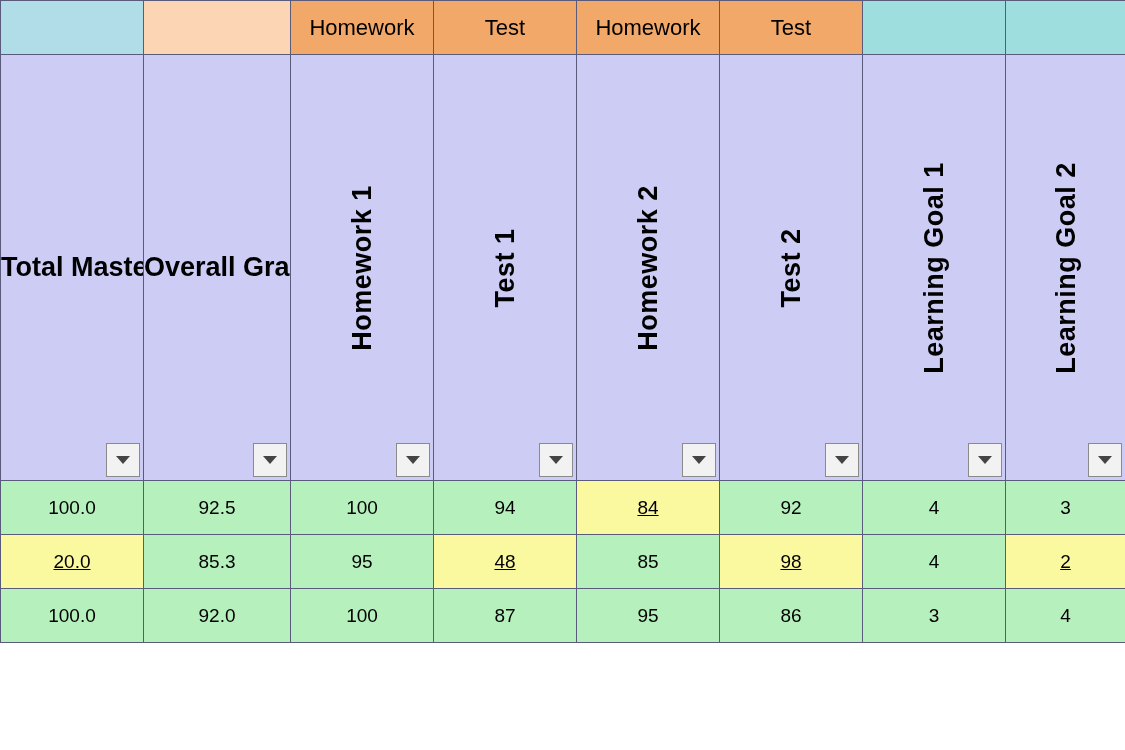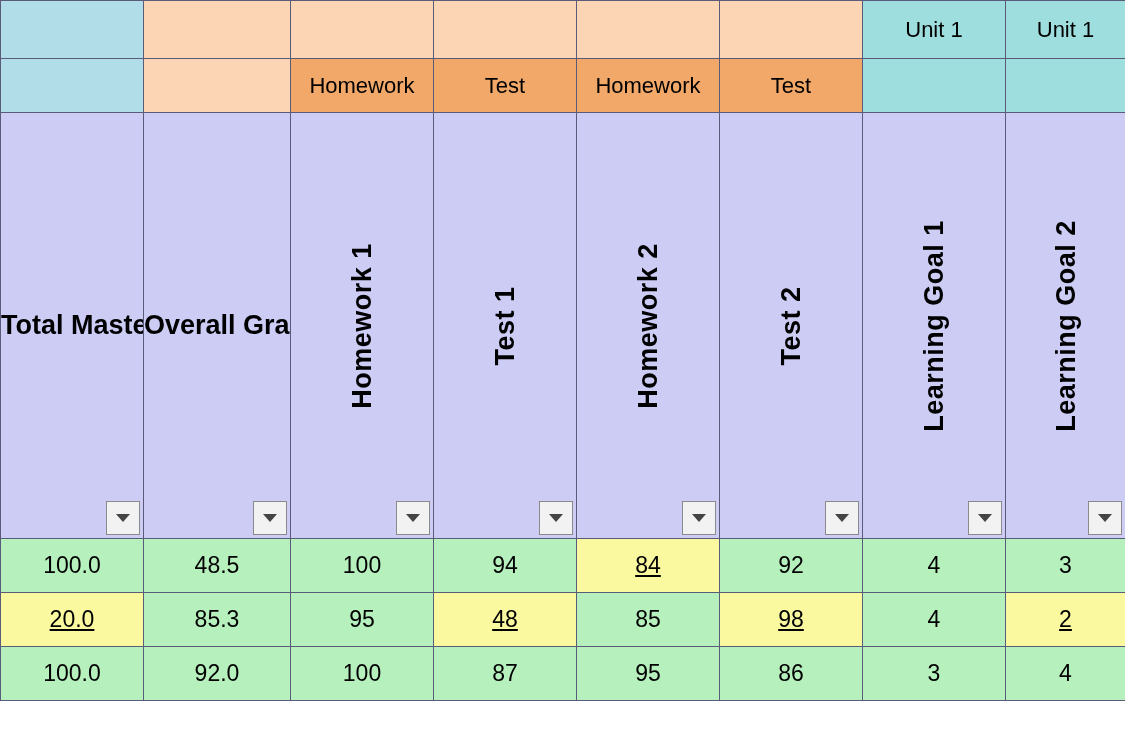--- a/index.html
+++ b/index.html
@@ -38,21 +38,21 @@
   col.c4 { width: 143px; }
   col.c5 { width: 143px; }
   col.c6 { width: 143px; }
   col.c7 { width: 120px; }
 
   
   tr.band1 td { height: 58px; }
   tr.band2 td { height: 54px; }
   tr.band3 td { height: 54px; }
   tr.rotated td { height: 426px; }
-  tr.datarow td { height: 54px; font-size: 23px; }
+  tr.datarow td { height: 54px; font-size: 19px; }
 
   .fill-blue   { background: #b0dde8; }
   .fill-peach  { background: #fbd5b4; }
   .fill-orange { background: #f2a869; }
   .fill-teal   { background: #9fdede; }
   .fill-lav    { background: #ccccf5; }
   .fill-green  { background: #b6f0bd; }
   .fill-yellow { background: #fbf9a0; text-decoration: underline; }
 
   .bracket { font-size: 21px; }
@@ -115,30 +115,20 @@
         <col class="c1">
         <col class="c2">
         <col class="c3">
       <col class="c4">
         <col class="c5">
         <col class="c6">
         <col class="c7">
     </colgroup>
     <tbody>
 
-      <tr class="band1">
-        <td class="fill-blue"></td>
-        <td class="fill-peach"></td>
-        <td class="fill-peach"></td>
-        <td class="fill-peach"></td>
-        <td class="fill-peach"></td>
-        <td class="fill-peach"></td>
-        <td class="fill-teal">Unit 1</td>
-        <td class="fill-teal clipped">Unit 1</td>
-      </tr>
 
       <tr class="band2">
         <td class="fill-blue"></td>
         <td class="fill-peach"></td>
         <td class="fill-orange">Homework</td>
         <td class="fill-orange">Test</td>
         <td class="fill-orange">Homework</td>
         <td class="fill-orange">Test</td>
         <td class="fill-teal"></td>
         <td class="fill-teal clipped"></td>
@@ -207,21 +197,21 @@
             <div class="rot-text">Learning Goal 2</div>
             <div class="filter-btn">
               <span class="tri"></span>
             </div>
           </div>
         </td>
       </tr>
 
       <tr class="datarow">
         <td class="fill-green">100.0</td>
-        <td class="fill-green">48.5</td>
+        <td class="fill-green">92.5</td>
         <td class="fill-green">100</td>
         <td class="fill-green">94</td>
         <td class="fill-yellow">84</td>
         <td class="fill-green">92</td>
         <td class="fill-green">4</td>
         <td class="fill-green clipped">3</td>
       </tr>
 
       <tr class="datarow">
         <td class="fill-yellow">20.0</td>

